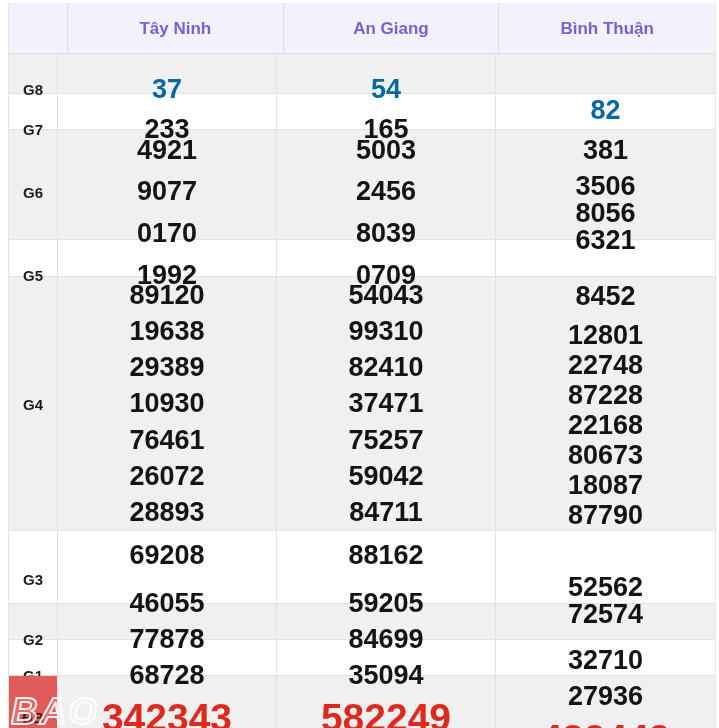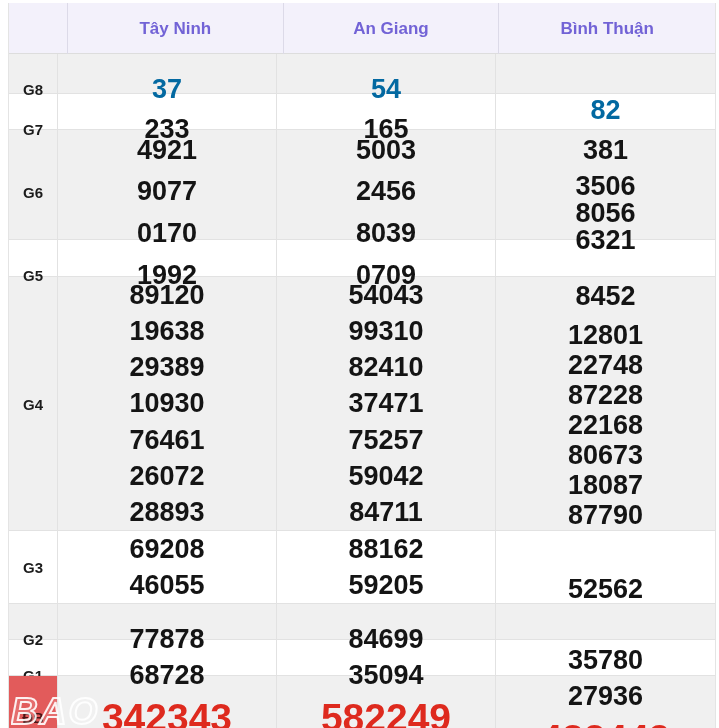--- a/index.html
+++ b/index.html
@@ -202,32 +202,33 @@
         <div class="value-cell">
           <div class="num">69208</div>
           <div class="num">46055</div>
         </div>
         <div class="value-cell">
           <div class="num">88162</div>
           <div class="num">59205</div>
         </div>
         <div class="value-cell">
           <div class="num">52562</div>
+          <div class="num">72574</div>
         </div>
       </div>
       <div class="row row-g2 stripe">
         <div class="label-cell">G2</div>
         <div class="value-cell">
           <div class="num">77878</div>
         </div>
         <div class="value-cell">
           <div class="num">84699</div>
         </div>
         <div class="value-cell">
-          <div class="num">35780</div>
+          <div class="num">32710</div>
         </div>
       </div>
       <div class="row row-g1">
         <div class="label-cell">G1</div>
         <div class="value-cell">
           <div class="num">68728</div>
         </div>
         <div class="value-cell">
           <div class="num">35094</div>
         </div>

